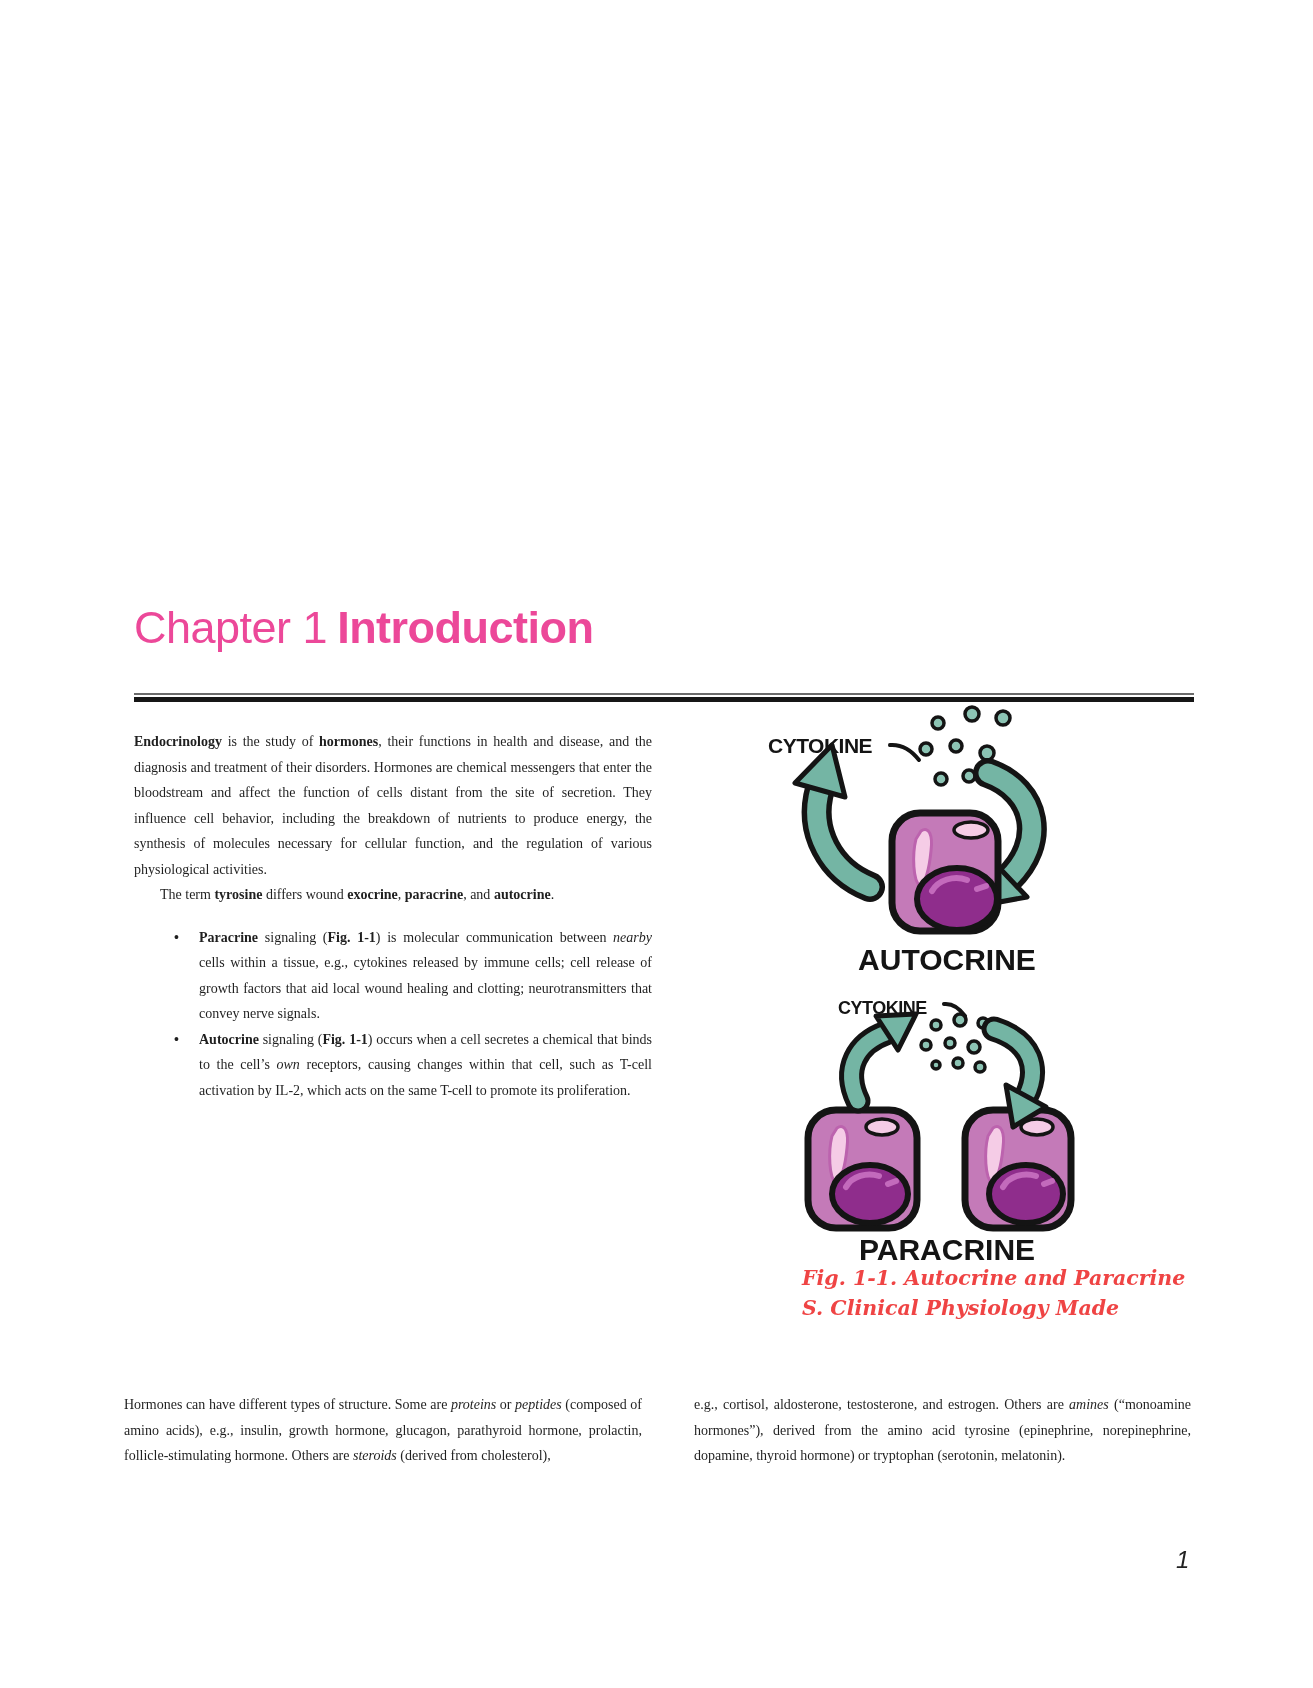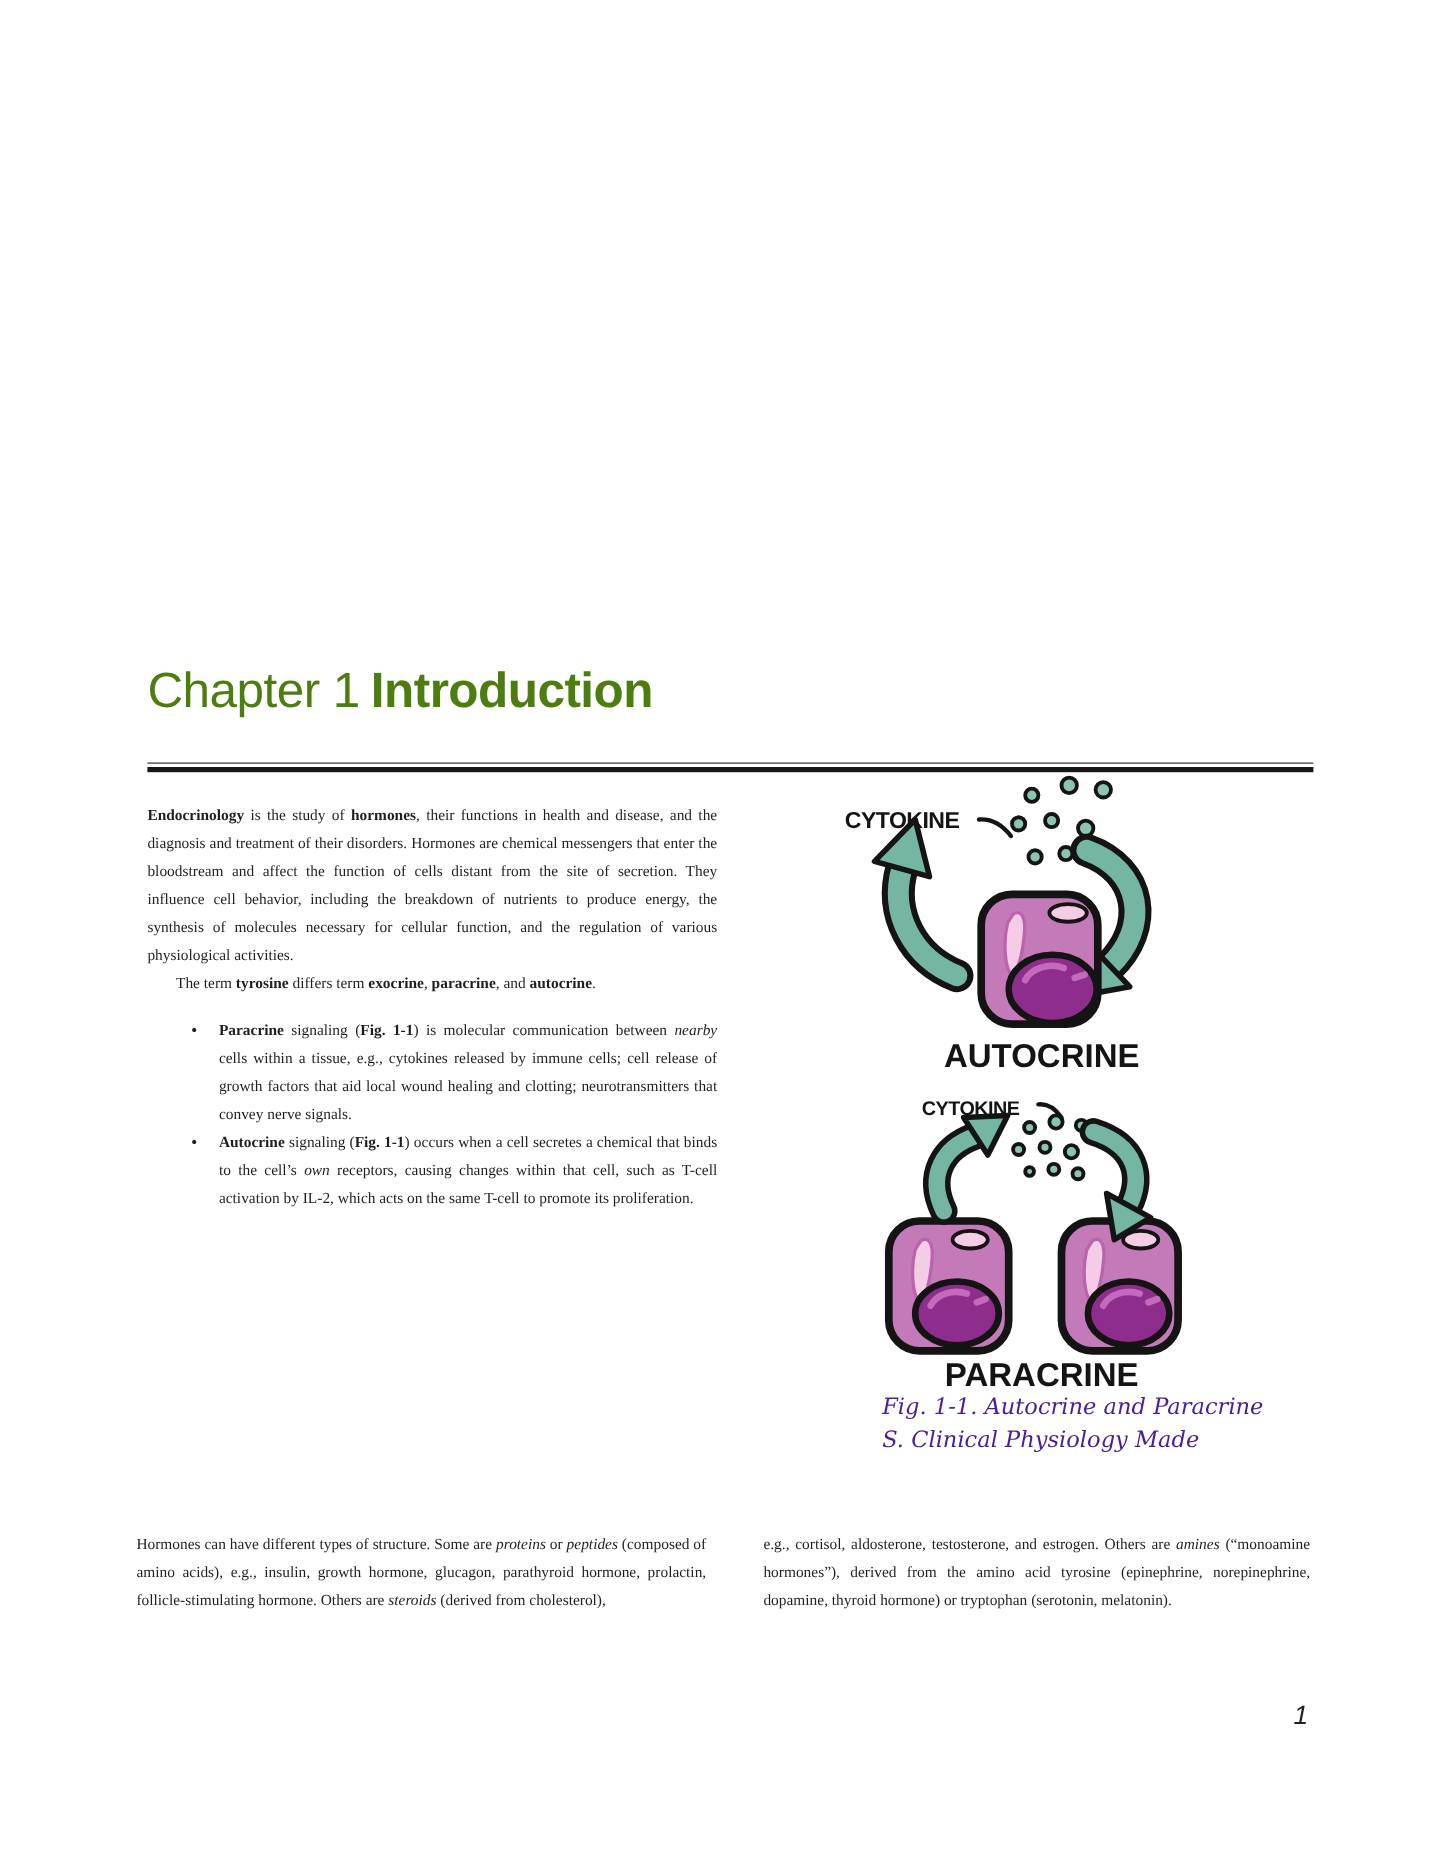--- a/index.html
+++ b/index.html
@@ -3,41 +3,41 @@
 <meta charset="utf-8">
 <style>
   html,body { margin:0; padding:0; background:#ffffff; }
   .page {
     position:relative; width:1313px; height:1688px; background:#ffffff;
     font-family:"Liberation Serif", serif; color:#1f1f1f; overflow:hidden;
   }
   .chapter-title {
     position:absolute; left:134px; top:603px; margin:0;
     font-family:"Liberation Sans", sans-serif; font-size:45px; line-height:1.1;
-    font-weight:400; color:#4d7c0f; letter-spacing:-0.5px;
+    font-weight:400; color:#ec4899; letter-spacing:-0.5px;
   }
   .chapter-title .title-strong { font-weight:700; margin-left:10px; }
   .title-rule {
     position:absolute; left:134px; top:693px; width:1060px; height:9px;
     background:linear-gradient(to bottom,#6b6b6b 0 2px,#ffffff 2px 4px,#161616 4px 9px);
   }
   .bodytext { font-size:14px; line-height:25.5px; text-align:justify; }
   .col-left { position:absolute; left:134px; top:729px; width:518px; }
   .col-left p { margin:0; }
   .p-indent { text-indent:26px; }
   ul.term-list { margin:17px 0 0 33px; padding:0; list-style:none; }
   ul.term-list li { position:relative; padding-left:32px; text-align:justify; }
   ul.term-list li::before { content:"\2022"; position:absolute; left:7px; font-weight:bold; }
   .bottom-left  { position:absolute; left:124px; top:1392px; width:518px; margin:0; }
   .bottom-right { position:absolute; left:694px; top:1392px; width:497px; margin:0; }
   .fig { position:absolute; left:740px; top:703px; width:360px; height:568px; }
   .fig-caption {
     position:absolute; left:802px; top:1263px; width:300px;
-    font-family:"DejaVu Serif", serif; font-style:italic; font-weight:normal;
-    font-size:20.5px; line-height:30px; color:#4c1d95; white-space:nowrap;
+    font-family:"DejaVu Serif", serif; font-style:italic; font-weight:bold;
+    font-size:20.5px; line-height:30px; color:#ef4444; white-space:nowrap;
   }
   .page-number {
     position:absolute; left:1176px; top:1546px; font-style:italic;
     font-family:"Liberation Sans", sans-serif; font-size:24px; color:#222;
   }
   
   .cytokine-label    { font-family:"Liberation Sans", sans-serif; font-weight:bold; font-size:21px; letter-spacing:-0.5px; fill:#141414; }
   .cytokine-label-sm { font-family:"Liberation Sans", sans-serif; font-weight:bold; font-size:18px; letter-spacing:-0.5px; fill:#141414; }
   .fig-label   { font-family:"Liberation Sans", sans-serif; font-weight:bold; font-size:30px; fill:#141414; }
   .pointer     { stroke:#141414; stroke-width:4; fill:none; stroke-linecap:round; }
@@ -59,21 +59,21 @@
 <body>
 
 <div class="page">
 
   <h1 class="chapter-title"><span>Chapter 1</span><span class="title-strong">Introduction</span></h1>
 
   <div class="title-rule"></div>
 
   <div class="col-left bodytext">
     <p><span class="seg-b">Endocrinology</span><span> is the study of </span><span class="seg-b">hormones</span><span>, their functions in health and disease, and the diagnosis and treatment of their disorders. Hormones are chemical messengers that enter the bloodstream and affect the function of cells distant from the site of secretion. They influence cell behavior, including the breakdown of nutrients to produce energy, the synthesis of molecules necessary for cellular function, and the regulation of various physiological activities.</span></p>
-    <p class="p-indent"><span>The term </span><span class="seg-b">tyrosine</span><span> differs term </span><span class="seg-b">exocrine</span><span>, </span><span class="seg-b">paracrine</span><span>, and </span><span class="seg-b">autocrine</span><span>.</span></p>
+    <p class="p-indent"><span>The term </span><span class="seg-b">tyrosine</span><span> differs wound </span><span class="seg-b">exocrine</span><span>, </span><span class="seg-b">paracrine</span><span>, and </span><span class="seg-b">autocrine</span><span>.</span></p>
     <ul class="term-list">
       <li><span class="seg-b">Paracrine</span><span> signaling (</span><span class="seg-b">Fig. 1-1</span><span>) is molecular communication between </span><span class="seg-i">nearby</span><span> cells within a tissue, e.g., cytokines released by immune cells; cell release of growth factors that aid local wound healing and clotting; neurotransmitters that convey nerve signals.</span></li>
       <li><span class="seg-b">Autocrine</span><span> signaling (</span><span class="seg-b">Fig. 1-1</span><span>) occurs when a cell secretes a chemical that binds to the cell’s </span><span class="seg-i">own</span><span> receptors, causing changes within that cell, such as T-cell activation by IL-2, which acts on the same T-cell to promote its proliferation.</span></li>
     </ul>
   </div>
 
   <p class="bottom-left bodytext"><span>Hormones can have different types of structure. Some are </span><span class="seg-i">proteins</span><span> or </span><span class="seg-i">peptides</span><span> (composed of amino acids), e.g., insulin, growth hormone, glucagon, parathyroid hormone, prolactin, follicle-stimulating hormone. Others are </span><span class="seg-i">steroids</span><span> (derived from cholesterol),</span></p>
   <p class="bottom-right bodytext"><span>e.g., cortisol, aldosterone, testosterone, and estrogen. Others are </span><span class="seg-i">amines</span><span> (“monoamine hormones”), derived from the amino acid tyrosine (epinephrine, norepinephrine, dopamine, thyroid hormone) or tryptophan (serotonin, melatonin).</span></p>
 
   <svg class="fig" viewBox="0 0 360 568">

